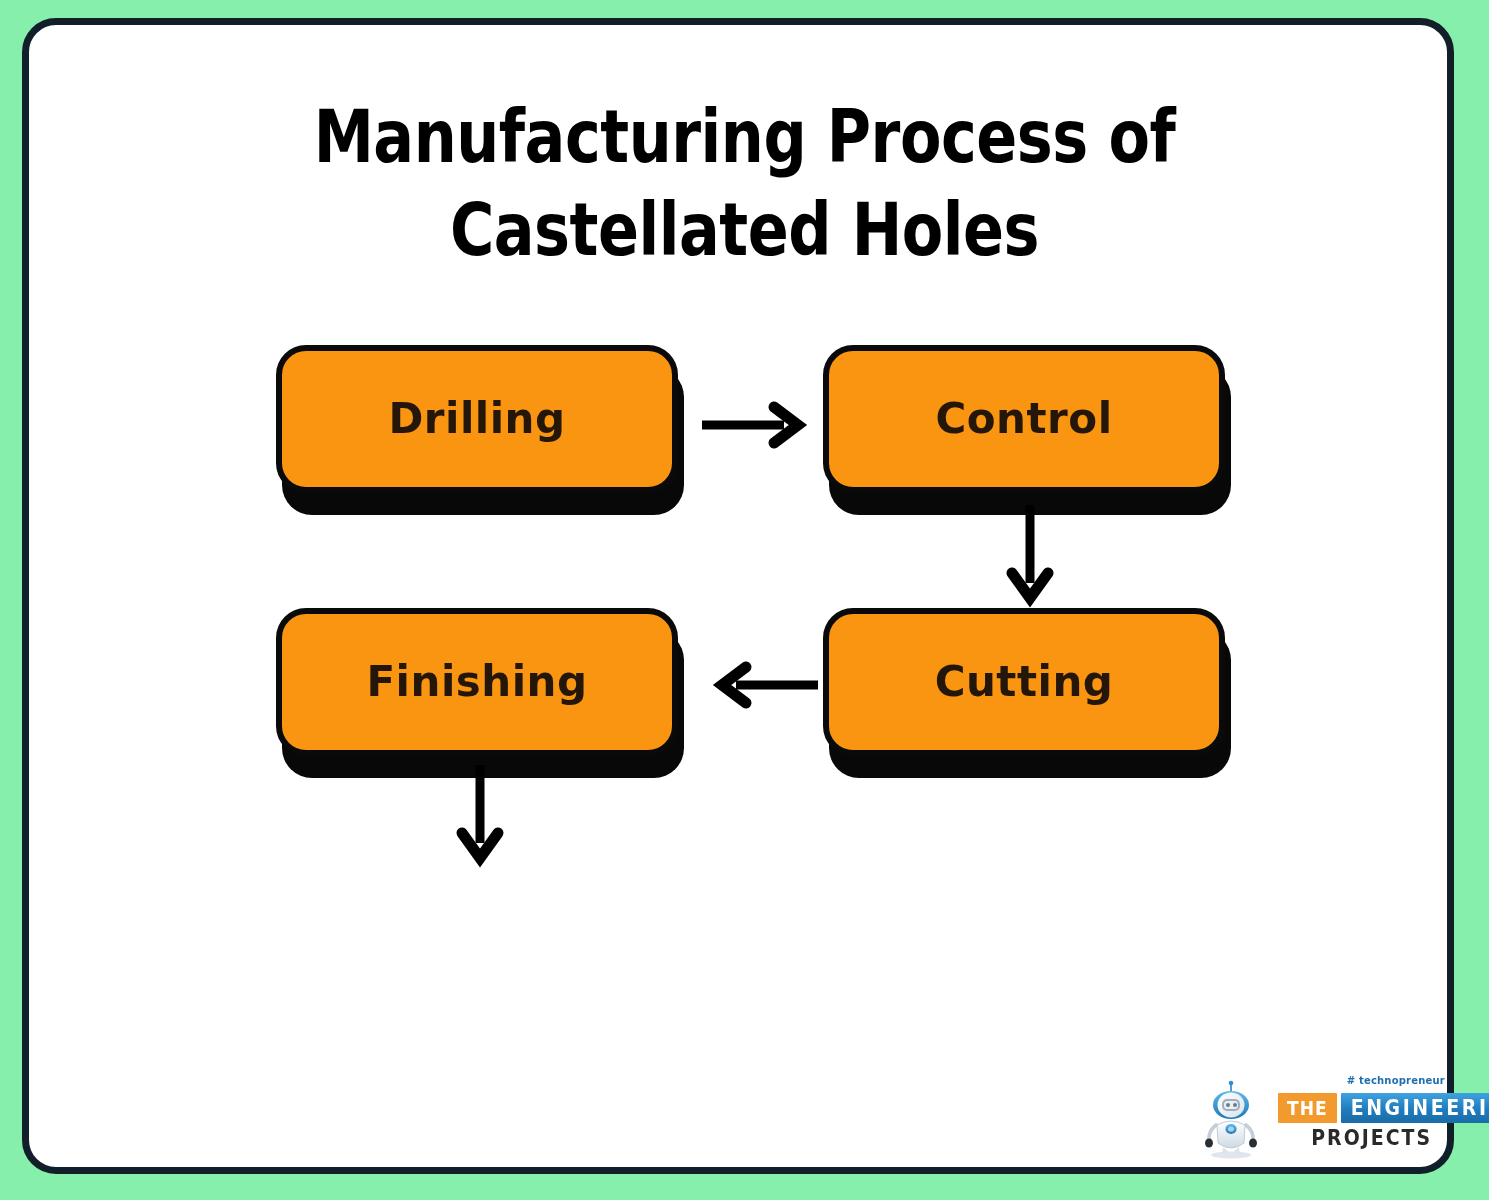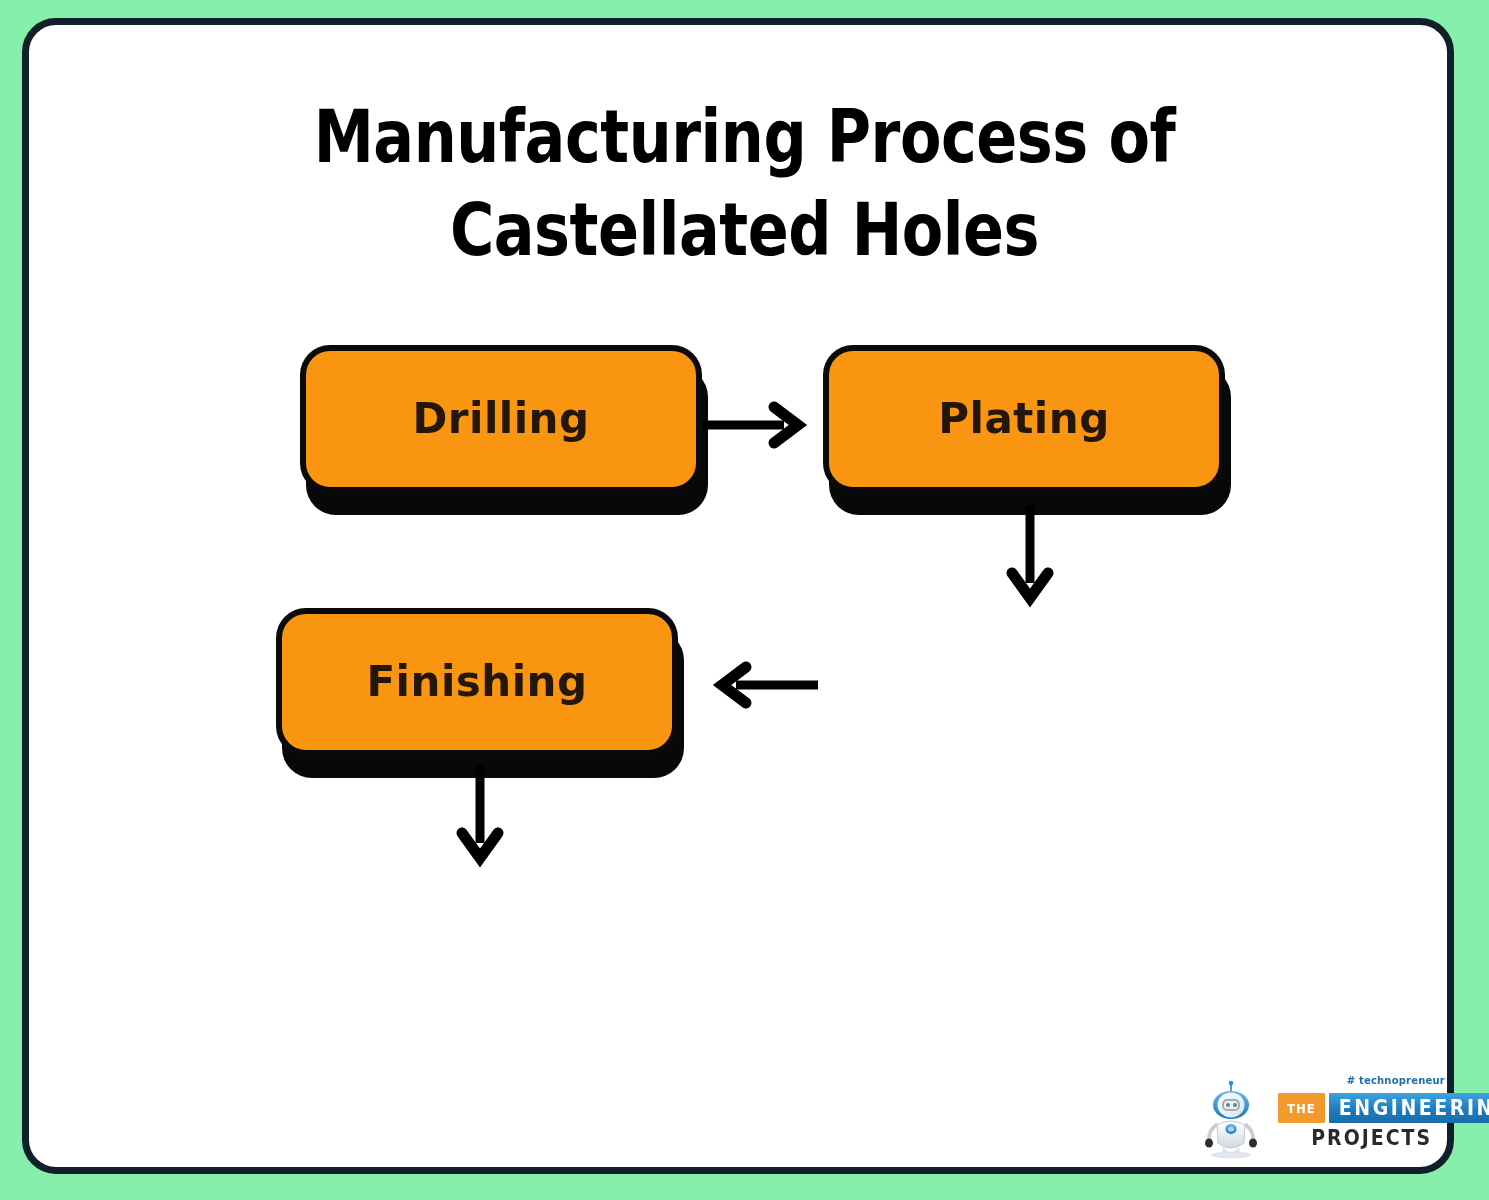--- a/index.html
+++ b/index.html
@@ -83,21 +83,21 @@
     font-family: "DejaVu Sans", sans-serif;
     font-weight: 700;
     font-size: 42px;
     line-height: 1.12;
     text-align: center;
     letter-spacing: 0.5px;
     white-space: pre-line;
   }
 
   
-  #node-drilling { left: 276px; top: 345px; width: 402px; height: 148px; margin-left: 24px; }
+  #node-drilling { left: 276px; top: 345px; width: 402px; height: 148px; }
   #node-plating  { left: 823px; top: 345px; width: 402px; height: 148px; }
   #node-finishing{ left: 276px; top: 608px; width: 402px; height: 148px; }
   #node-cutting  { left: 823px; top: 608px; width: 402px; height: 148px; }
   #node-quality  { left: 277px; top: 868px; width: 398px; height: 146px; }
 
   
   .connector {
     position: absolute;
     overflow: visible;
   }
@@ -141,21 +141,21 @@
     top: 18px;
     display: flex;
     align-items: stretch;
     height: 30px;
   }
   #logo-the {
     background: #f29a2e;
     color: #ffffff;
     font-family: "DejaVu Sans Condensed", "Liberation Sans Narrow", "Liberation Sans", sans-serif;
     font-weight: 700;
-    font-size: 13px;
+    font-size: 19px;
     letter-spacing: 1px;
     padding: 0 9px;
     display: flex;
     align-items: center;
     border-radius: 1px;
   }
   #logo-engineering {
     margin-left: 4px;
     background: linear-gradient(180deg, #3fa3e0 0%, #1f7cbe 55%, #1a6ca6 100%);
     color: #ffffff;
@@ -196,24 +196,30 @@
   <div class="node" id="node-drilling">
     <div class="shadow"></div>
     <div class="face">
       <span class="label">Drilling</span>
     </div>
   </div>
 
   <div class="node" id="node-plating">
     <div class="shadow"></div>
     <div class="face">
-      <span class="label">Plating</span>
-    </div>
-  </div>
-
+      <span class="label">Control</span>
+    </div>
+  </div>
+
+  <div class="node" id="node-cutting">
+    <div class="shadow"></div>
+    <div class="face">
+      <span class="label">Cutting</span>
+    </div>
+  </div>
 
   <div class="node" id="node-finishing">
     <div class="shadow"></div>
     <div class="face">
       <span class="label">Finishing</span>
     </div>
   </div>
 
 
   <div class="connector" id="conn-drill-plate">

